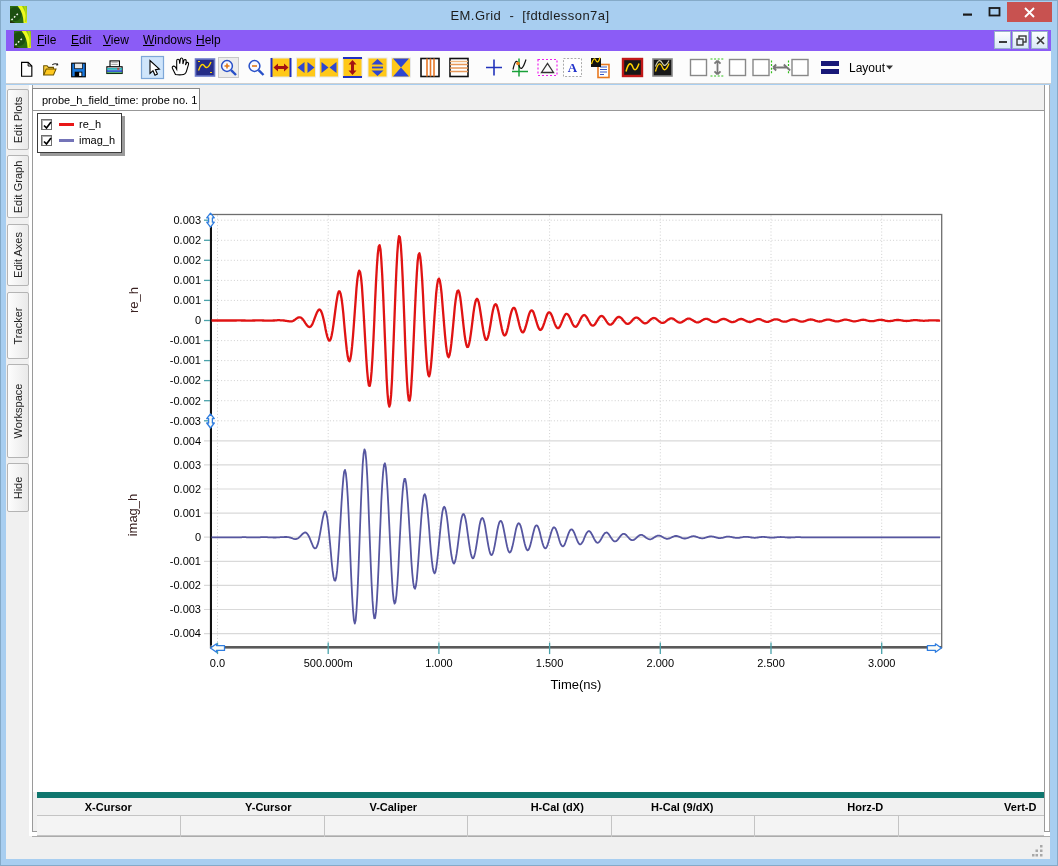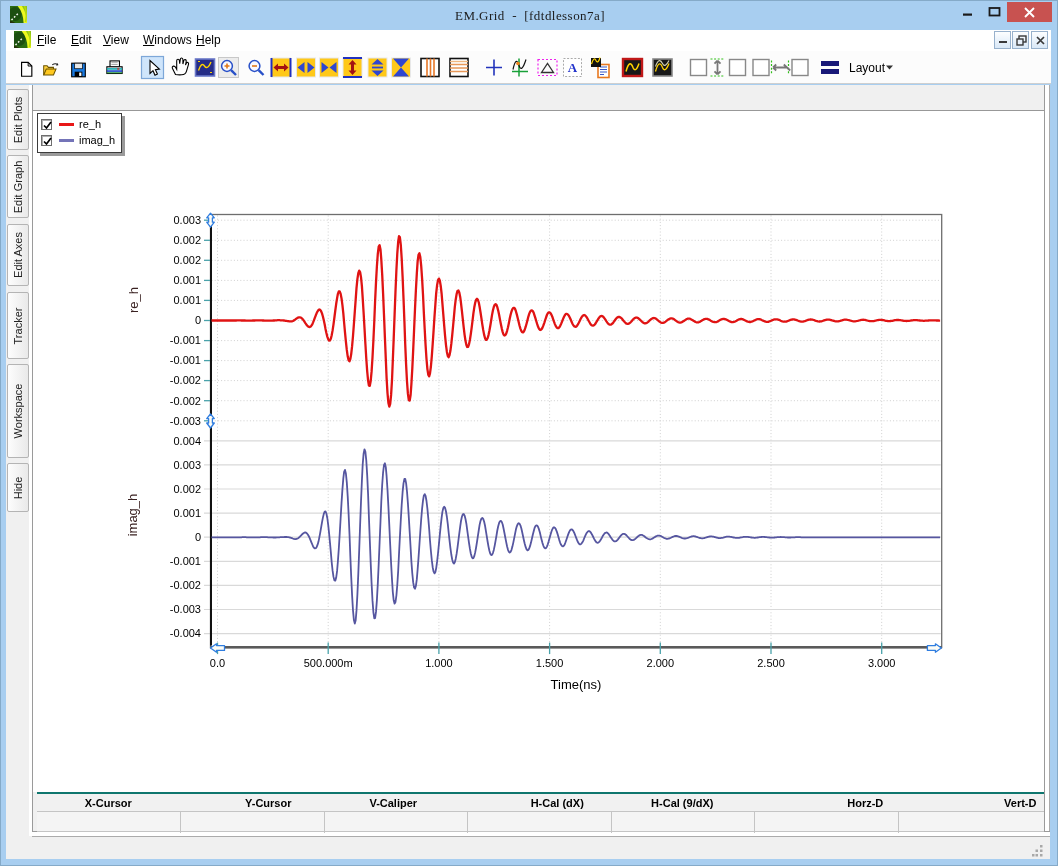--- a/index.html
+++ b/index.html
@@ -1,43 +1,43 @@
 <!DOCTYPE html>
 <html><head>
 <meta charset="utf-8">
 <style>
 * { margin:0; padding:0; box-sizing:border-box; }
 html,body { width:1058px; height:866px; overflow:hidden; }
 body { font-family:"Liberation Sans", sans-serif; position:relative; background:#a8cef0; }
 #outline { position:absolute; left:0; top:0; width:1058px; height:866px; border:1px solid #85aac8; pointer-events:none; z-index:99; }
 .abs { position:absolute; }
 
-#titlebar { position:absolute; left:1px; top:1px; width:1056px; height:40px; background:#a8cef0;font-family:Liberation Serif, serif; }
+#titlebar { position:absolute; left:1px; top:1px; width:1056px; height:40px; background:#a8cef0; }
 #title { position:absolute; left:0; top:7px; width:1058px; text-align:center; font-size:13px; color:#1c1c1c; letter-spacing:0.45px; }
 #closebtn { position:absolute; left:1006px; top:1px; width:45px; height:20px; background:#c85250; }
 
-#menubar { position:absolute; left:6px; top:30px; width:1045px; height:21px; background:#ffffff;text-align:right; }
+#menubar { position:absolute; left:6px; top:30px; width:1045px; height:21px; background:#8b5cf6;text-align:right; }
 .mi { position:absolute; top:3px; font-size:12px; color:#000; }
 .mi u { text-decoration:underline; }
 .mdib { position:absolute; top:1px; width:17px; height:18px; background:linear-gradient(#fdfeff,#d9e8f7); border:1px solid #98b1cc; }
 
 #toolbar { position:absolute; left:6px; top:51px; width:1045px; height:33px; background:#fcfcfc; border-bottom:1px solid #cfcfcf; }
 
 #client { position:absolute; left:6px; top:85px; width:1044px; height:752px; background:#f0f0f0; }
 .sbtn { position:absolute; left:1px; width:22px; background:linear-gradient(90deg,#fdfdfd,#e9e9e9); border:1px solid #b4b4b4; border-radius:2px; }
 .sbtn span { position:absolute; left:50%; top:50%; transform:translate(-50%,-50%) rotate(-90deg); white-space:nowrap; font-size:11px; color:#222; }
 #tab { position:absolute; left:26px; top:3px; width:168px; height:22px; background:#fff; border:1px solid #898989; border-bottom:none; font-size:11px; color:#000; padding:5px 0 0 9px; }
 #tabline { position:absolute; left:26px; top:25px; width:1012px; height:1px; background:#989898; }
 #canvas { position:absolute; left:27px; top:26px; width:1011px; height:681px; background:#fff; }
 #legend { position:absolute; left:4px; top:2px; width:85px; height:40px; background:#fff; border:1px solid #3c3c3c; box-shadow:3px 3px 0 #9a9a9a; }
 .lrow { position:absolute; left:3px; height:16px; }
 .cb { position:absolute; left:0; top:2px; width:11px; height:11px; background:#fff; border:1px solid #6e6e6e; box-shadow:inset 1px 1px 0 #b0b0b0; }
 .ltxt { position:absolute; left:38px; top:1px; font-size:11px; color:#000; }
 
-#stattable { position:absolute; left:30.5px; top:707px; width:1007.5px; height:39px; background:#f1f1f1; border-top:2px solid #0f766e; }
+#stattable { position:absolute; left:30.5px; top:707px; width:1007.5px; height:39px; background:#f1f1f1; border-top:6px solid #0f766e; }
 .sth { position:absolute; top:3px; width:143.5px; text-align:center; font-size:11px; font-weight:bold; color:#000; }
 #statrow { position:absolute; left:0; top:17px; width:1007.5px; height:21px; background:#f4f4f4; border-top:1px solid #c4c4c4; border-bottom:1px solid #c4c4c4; }
 .stv { position:absolute; top:0; width:1px; height:21px; background:#c4c4c4; }
 
 #statusbar { position:absolute; left:6px; top:837px; width:1044px; height:22px; background:#f0f0f0; }
 svg { display:block; }
 </style>
 </head>
 <body>
 <div id="titlebar">
@@ -254,20 +254,21 @@
       <span>Workspace</span>
     </div>
   <div class="sbtn" style="top:378px;height:49px">
       <span>Hide</span>
     </div>
   <div class="abs" style="left:22.5px;top:0;width:3px;height:751px;background:#fff"></div>
   <div class="abs" style="left:25.5px;top:0;width:1px;height:747px;background:#9a9a9a"></div>
   <div class="abs" style="left:1038px;top:0;width:1px;height:747px;background:#9a9a9a"></div>
   <div class="abs" style="left:1039px;top:0;width:4.5px;height:747px;background:#fff;border-right:1px solid #ababab"></div>
   <div class="abs" style="left:25.5px;top:746px;width:1018px;height:6px;background:#fff;border-top:1px solid #9a9a9a;border-bottom:1px solid #ababab"></div>
+  <div id="tab">probe_h_field_time: probe no. 1</div>
   <div id="tabline"></div>
   <div id="canvas">
 <svg class="abs" style="left:0;top:0" width="1011" height="681" viewBox="0 0 1011 681">
 <g stroke="#cfcfcf" stroke-width="1" stroke-dasharray="1 2.2" fill="none">
 <line x1="184.5" y1="104.5" x2="184.5" y2="535.6"></line>
 <line x1="295.2" y1="104.5" x2="295.2" y2="535.6"></line>
 <line x1="405.9" y1="104.5" x2="405.9" y2="535.6"></line>
 <line x1="516.6" y1="104.5" x2="516.6" y2="535.6"></line>
 <line x1="627.3" y1="104.5" x2="627.3" y2="535.6"></line>
 <line x1="738.0" y1="104.5" x2="738.0" y2="535.6"></line>

